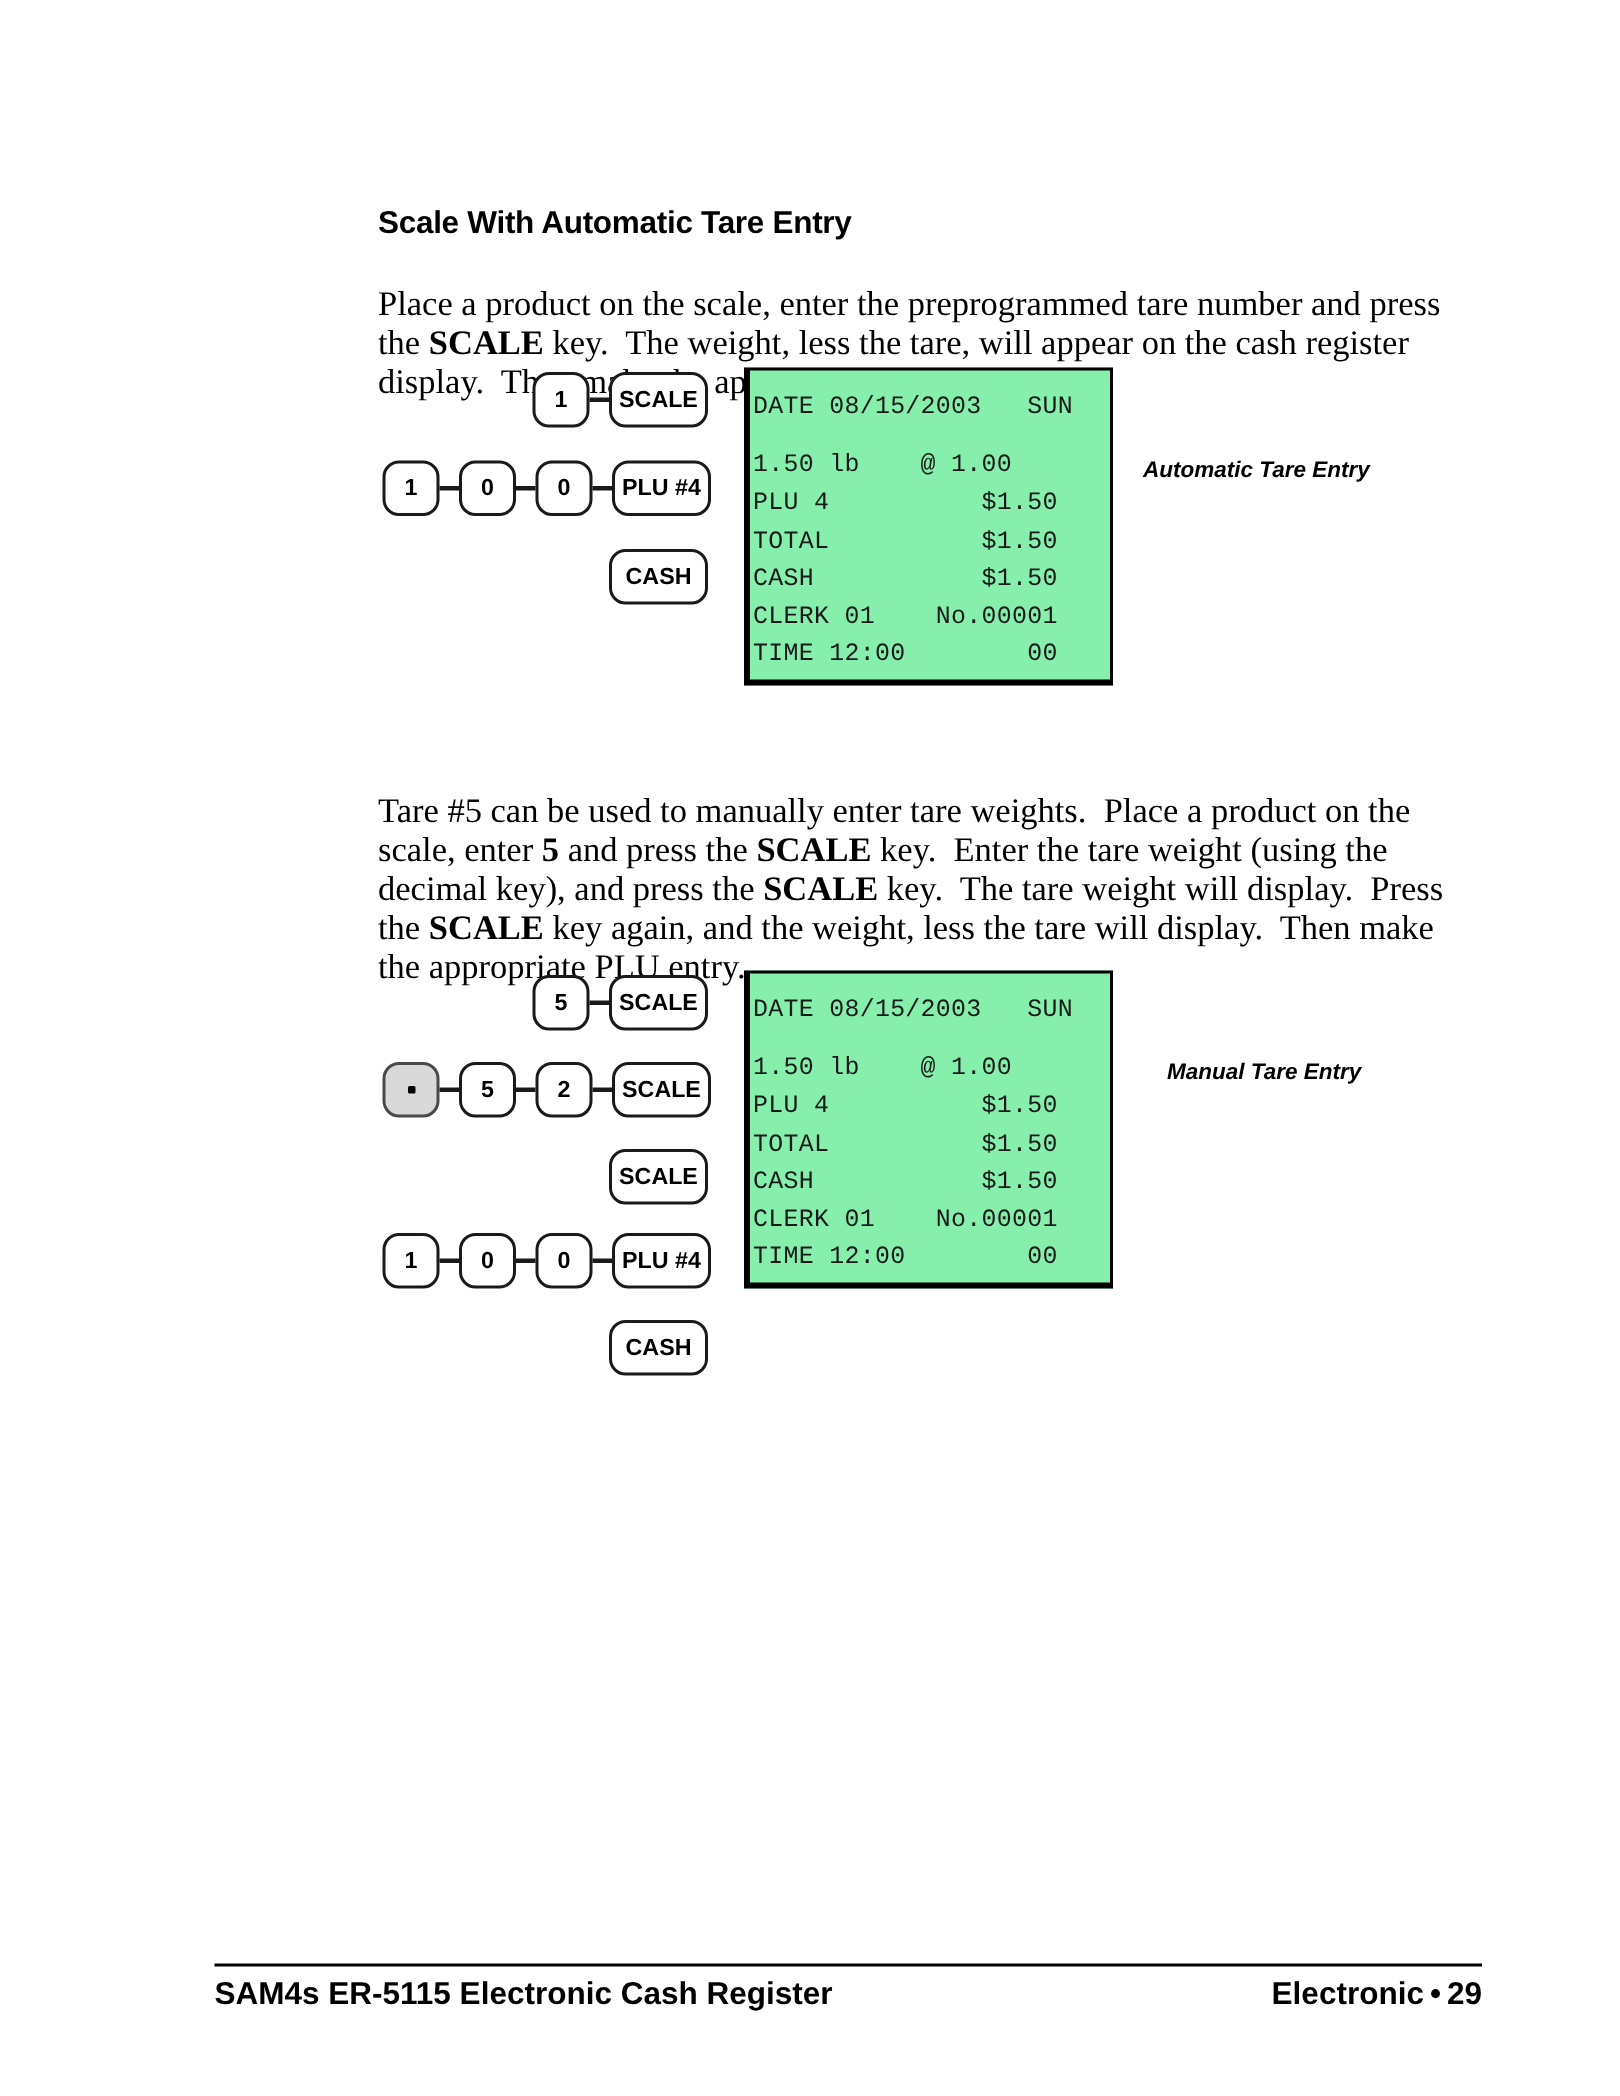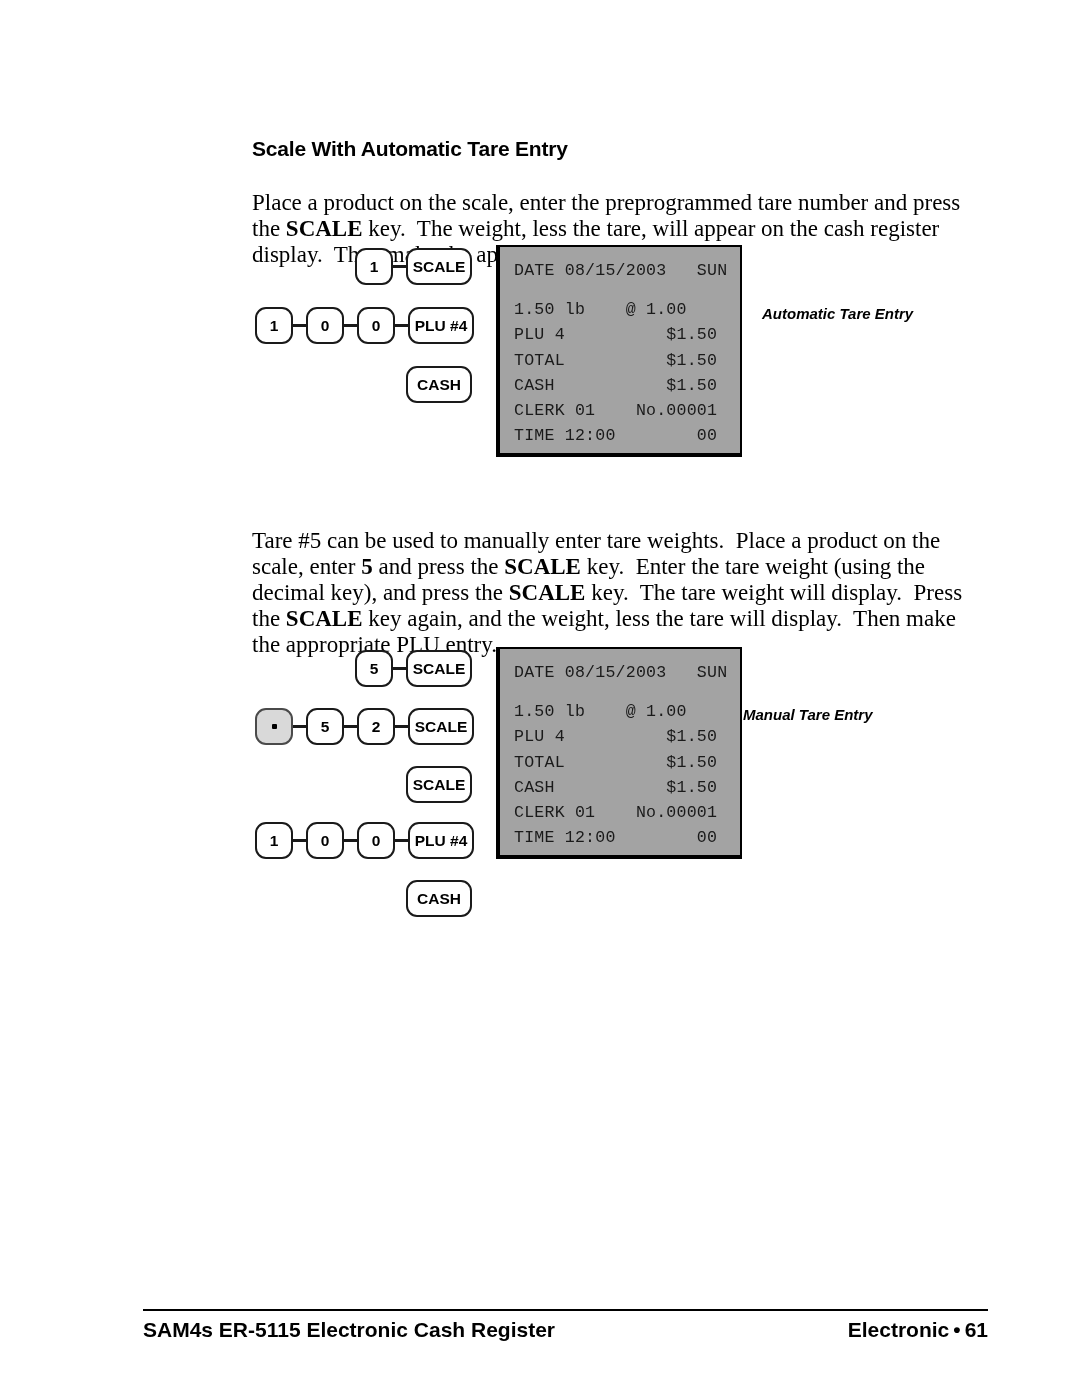--- a/index.html
+++ b/index.html
@@ -87,49 +87,49 @@
   .connector {
     width: 13px;
     height: 2.4px;
     background: #1a1a1a;
   }
 
   
   .receipt {
     position: absolute;
     box-sizing: border-box;
-    background: #a3a3a3;
+    background: #86efac;
     border-top: 2.2px solid #000;
     border-right: 2.2px solid #000;
     border-left: 4.4px solid #000;
     border-bottom: 4.4px solid #000;
     font-family: "Liberation Mono", monospace;
     font-size: 16.6px;
     line-height: 25.2px;
     color: #1a1a1a;
-    padding: 11px 0 8px 14px;
+    padding: 11px 0 8px 2px;
     letter-spacing: 0.2px;
   }
   .receipt .rline {
     white-space: pre;
   }
   .receipt .spacer { height: 14px; }
 
   
   .callout {
     position: absolute;
     font-family: "Liberation Sans", sans-serif;
     font-weight: bold;
     font-style: italic;
     font-size: 15px;
     color: #000;
     white-space: nowrap;
   }
   #callout-auto   { left: 762px; top: 305px; }
-  #callout-manual { left: 743px; top: 706px; }
+  #callout-manual { left: 778px; top: 706px; }
 
   
   .footer-rule {
     position: absolute;
     left: 143px;
     top: 1309px;
     width: 845px;
     height: 2.2px;
     background: #000;
   }
@@ -236,16 +236,16 @@
     <div class="rline">CASH           $1.50</div>
     <div class="rline">CLERK 01    No.00001</div>
     <div class="rline">TIME 12:00        00</div>
   </div>
 
   <div class="callout" id="callout-manual">Manual Tare Entry</div>
 
   <div class="footer-rule"></div>
   <div class="footer-left">SAM4s ER-5115 Electronic Cash Register</div>
   <div class="footer-right">
-    <span>Electronic</span><span class="bullet">•</span><span>61</span>
+    <span>Electronic</span><span class="bullet">•</span><span>29</span>
   </div>
 
 </div>
 
 </body></html>

